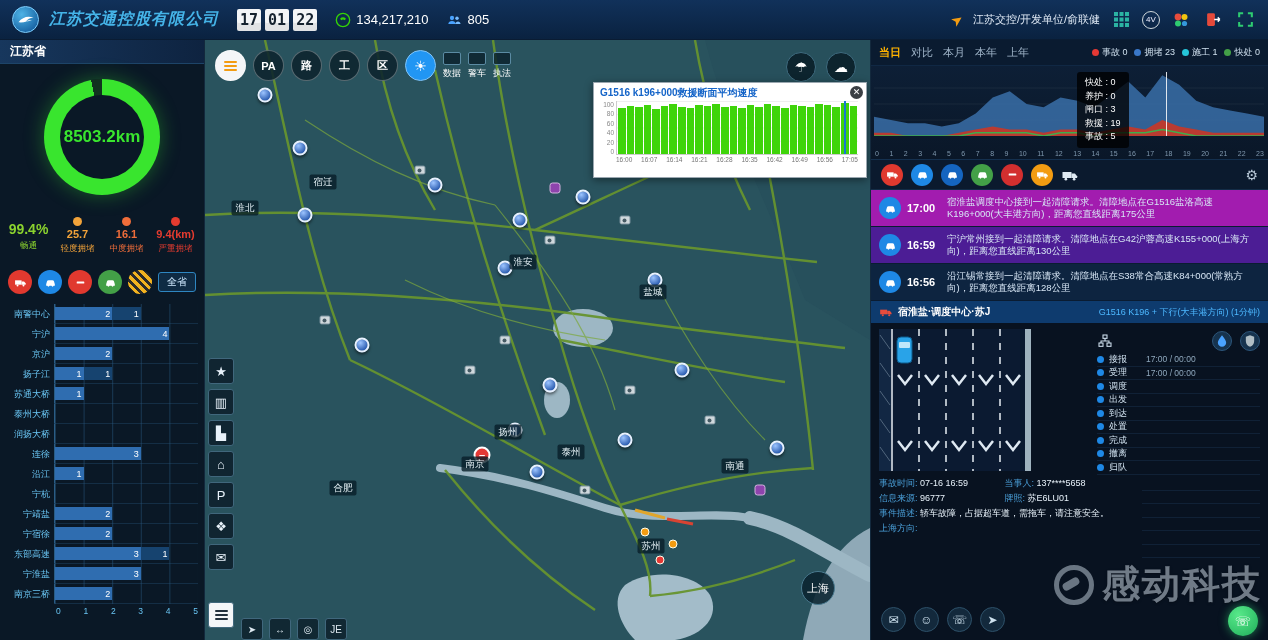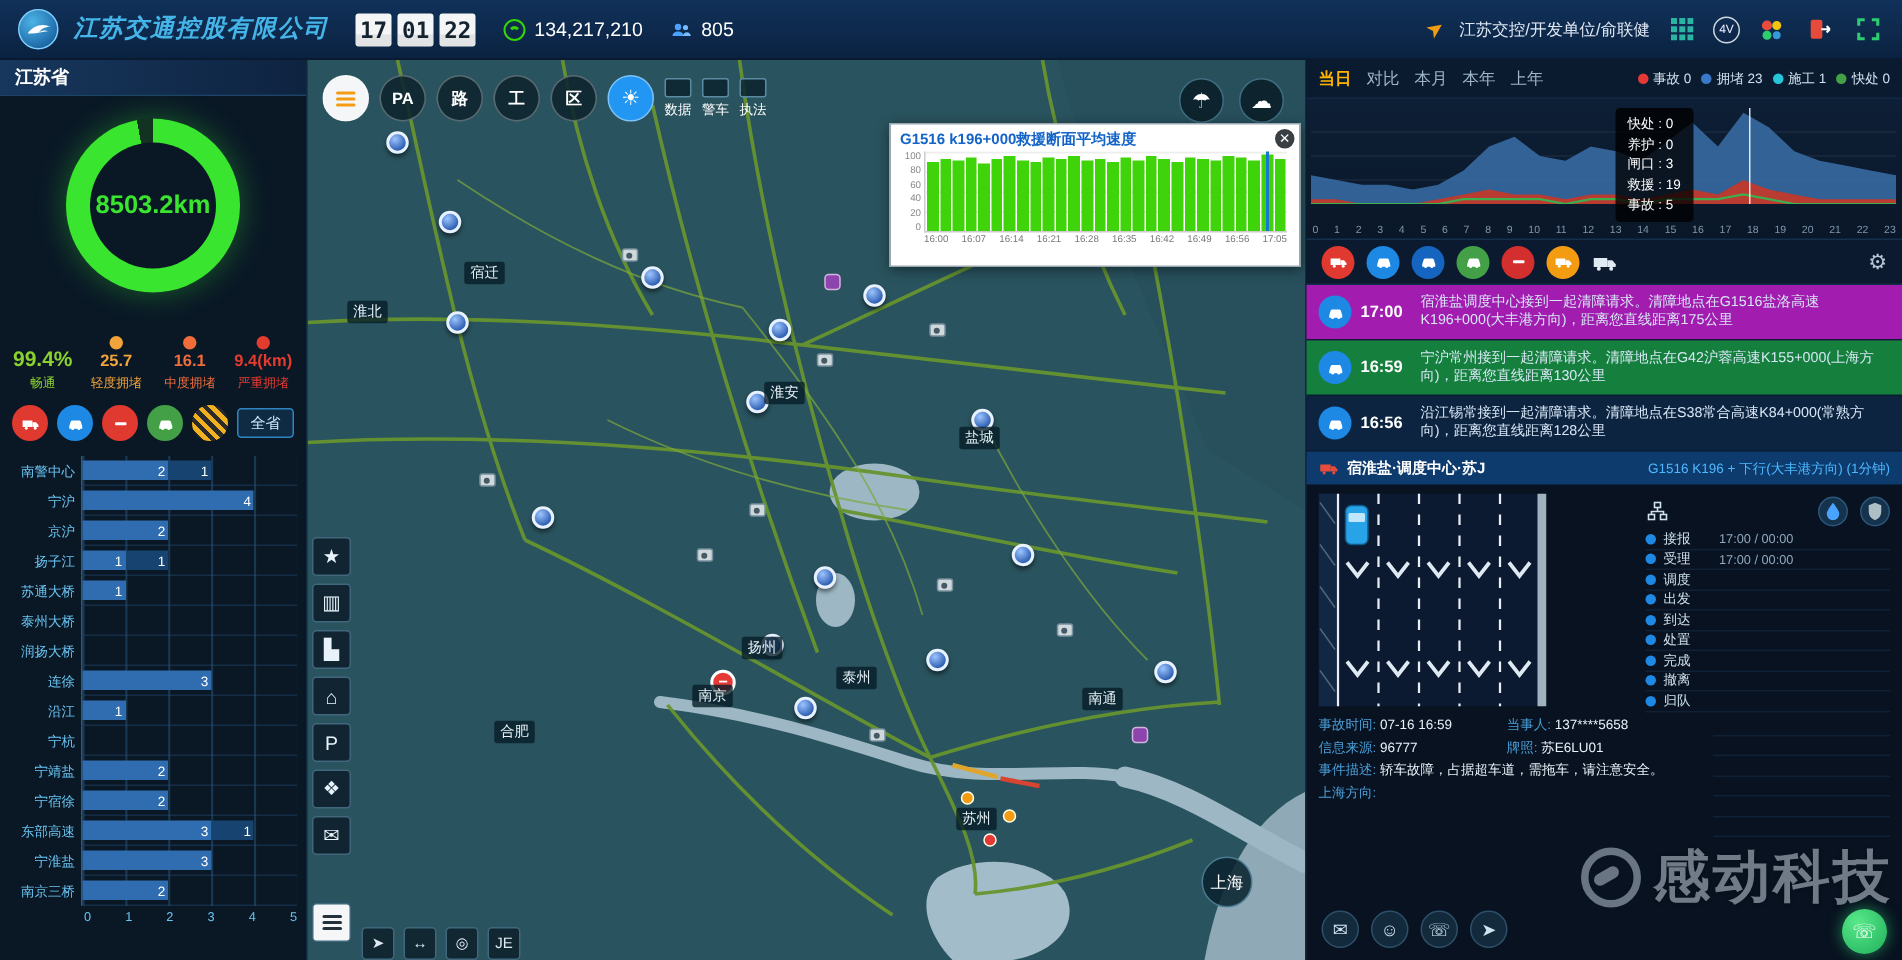--- a/index.html
+++ b/index.html
@@ -19,21 +19,21 @@
 .userpath{color:#dfe9f5;font-size:11px;white-space:nowrap}
 .hicon{width:22px;height:22px;display:flex;align-items:center;justify-content:center;flex:none}
 .badge4v{width:18px;height:18px;border-radius:50%;border:1px solid #cfd8dc;color:#eef;font-size:8px;display:flex;align-items:center;justify-content:center}
 
 .sidebar{position:absolute;left:0;top:40px;width:205px;height:600px;background:#0a1826;border-right:1px solid #13293d}
 .s-title{height:24px;background:linear-gradient(90deg,#17375d,#0e2340);color:#fff;font-size:12px;font-weight:bold;display:flex;align-items:center;padding:0 10px;border-bottom:1px solid #1d4468}
 .gauge-wrap{height:146px;display:flex;align-items:center;justify-content:center}
 .gauge{width:116px;height:116px;border-radius:50%;background:conic-gradient(#39e52e 0 97%,#11331f 97% 100%);display:flex;align-items:center;justify-content:center;box-shadow:0 0 20px rgba(57,229,46,.35)}
 .gauge-inner{width:84px;height:84px;border-radius:50%;background:#0a1826;display:flex;align-items:center;justify-content:center}
 .gauge-value{color:#39e52e;font-size:17px;font-weight:bold}
-.stats{display:flex;align-items:flex-end;padding:0 4px;height:52px}
+.stats{display:flex;align-items:center;padding:0 4px;height:52px}
 .stat{flex:1;text-align:center}
 .stat .dot{width:9px;height:9px;border-radius:50%;margin:0 auto 2px}
 .stat .val{font-size:11px;font-weight:bold}
 .stat.first .val{font-size:14px}
 .stat .lbl{font-size:8.5px;margin-top:3px}
 .s-icons{display:flex;align-items:center;gap:6px;padding:8px 8px 6px}
 .cicon{width:24px;height:24px;border-radius:50%;display:flex;align-items:center;justify-content:center;color:#fff;flex:none}
 .btn-all{margin-left:auto;border:1px solid #2e86c1;color:#cfe9ff;font-size:10px;padding:2px 8px;border-radius:3px;background:rgba(30,90,140,.3)}
 .bchart{margin:4px 6px 0 0}
 .brow{display:flex;align-items:center;height:20px}
@@ -92,21 +92,21 @@
 #areachart{position:absolute;left:3px;top:6px}
 .xticks{position:absolute;bottom:2px;left:4px;right:4px;display:flex;justify-content:space-between;color:#7f97ad;font-size:7px}
 .hoverline{position:absolute;left:295px;top:6px;width:1px;height:64px;background:rgba(255,255,255,.85)}
 .tooltip{position:absolute;left:206px;top:6px;background:rgba(0,0,0,.78);border-radius:3px;padding:4px 8px;color:#fff;font-size:9px;line-height:1.5;z-index:3}
 .iconrow{height:30px;display:flex;align-items:center;gap:8px;padding:0 10px;background:#0b1a2e;border-bottom:1px solid #132c47}
 .iconrow .cicon{width:22px;height:22px}
 .truck-plain{color:#dfe9f2}
 .gear{margin-left:auto;color:#b7c7d6;font-size:14px}
 .evrow{display:flex;align-items:center;gap:6px;padding:3px 8px;height:37px;background:#0d2440;border-bottom:1px solid #0a1c32;overflow:hidden}
 .evrow.sel{background:#a21caf}
-.evrow.alt{background:#15803d}
+.evrow.alt{background:#4c1d95}
 .ev-ic{width:22px;height:22px;border-radius:50%;background:#1e88e5;flex:none;display:flex;align-items:center;justify-content:center;color:#fff}
 .ev-time{color:#fff;font-size:11px;font-weight:bold;width:34px;flex:none}
 .ev-text{color:#d7e6f5;font-size:9.5px;line-height:1.3}
 .dheader{height:22px;background:#0e3b6e;display:flex;align-items:center;padding:0 8px;gap:6px}
 .dh-left{color:#fff;font-size:10px;font-weight:bold;display:flex;align-items:center;gap:5px}
 .dh-right{margin-left:auto;color:#4db8ff;font-size:9px;white-space:nowrap}
 .middle{display:flex;height:150px;padding:6px 8px 0}
 .lanes{width:152px;flex:none}
 .midgap{width:64px;flex:none}
 .timeline{flex:1;margin-left:2px}

